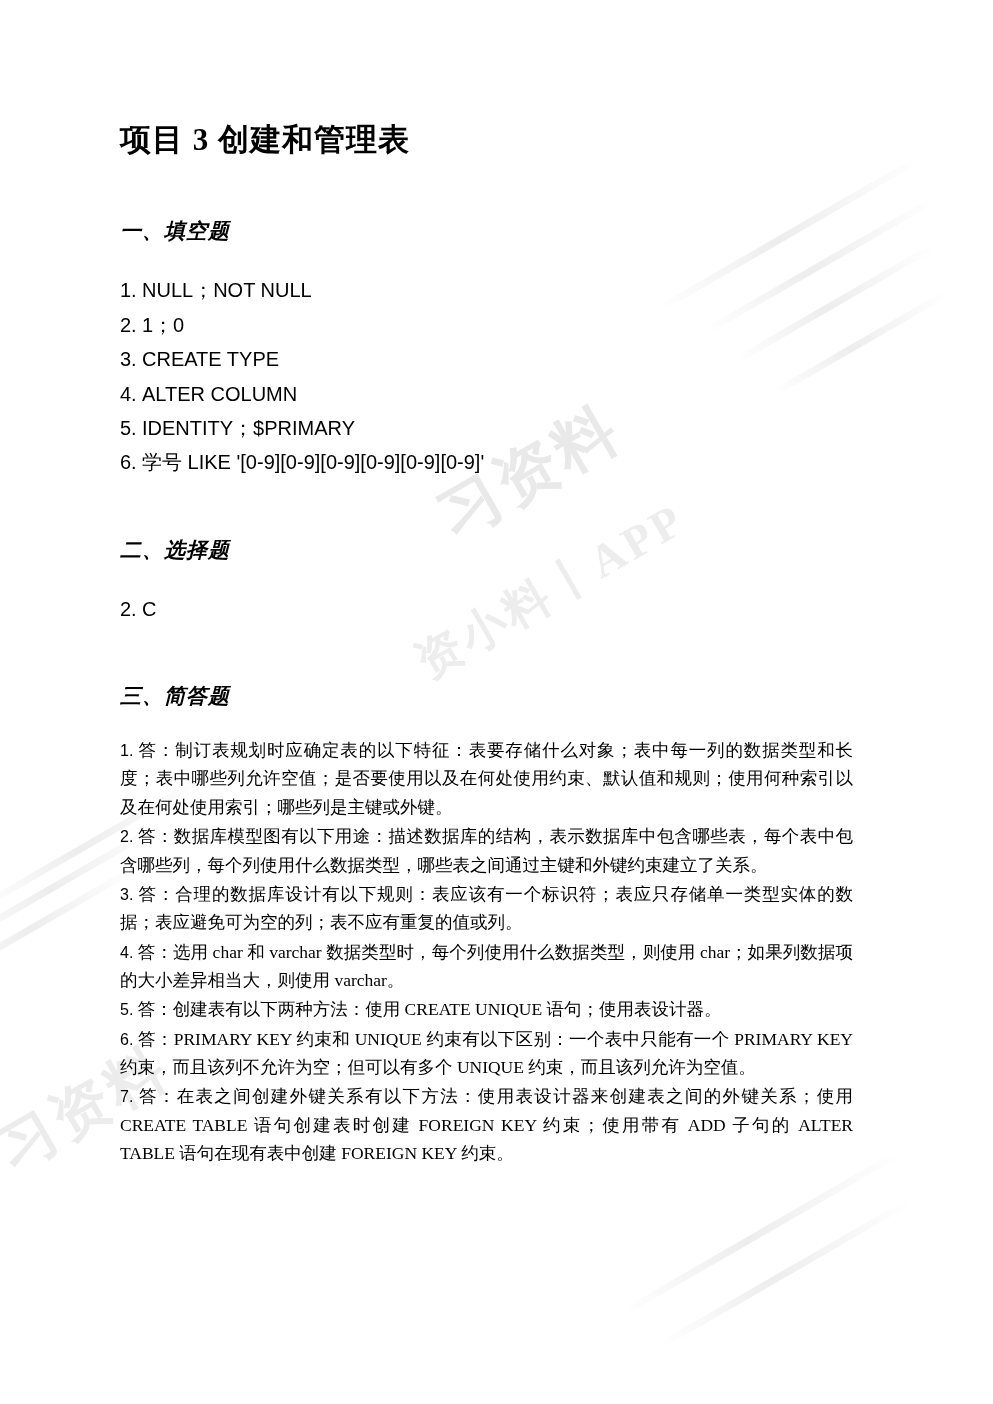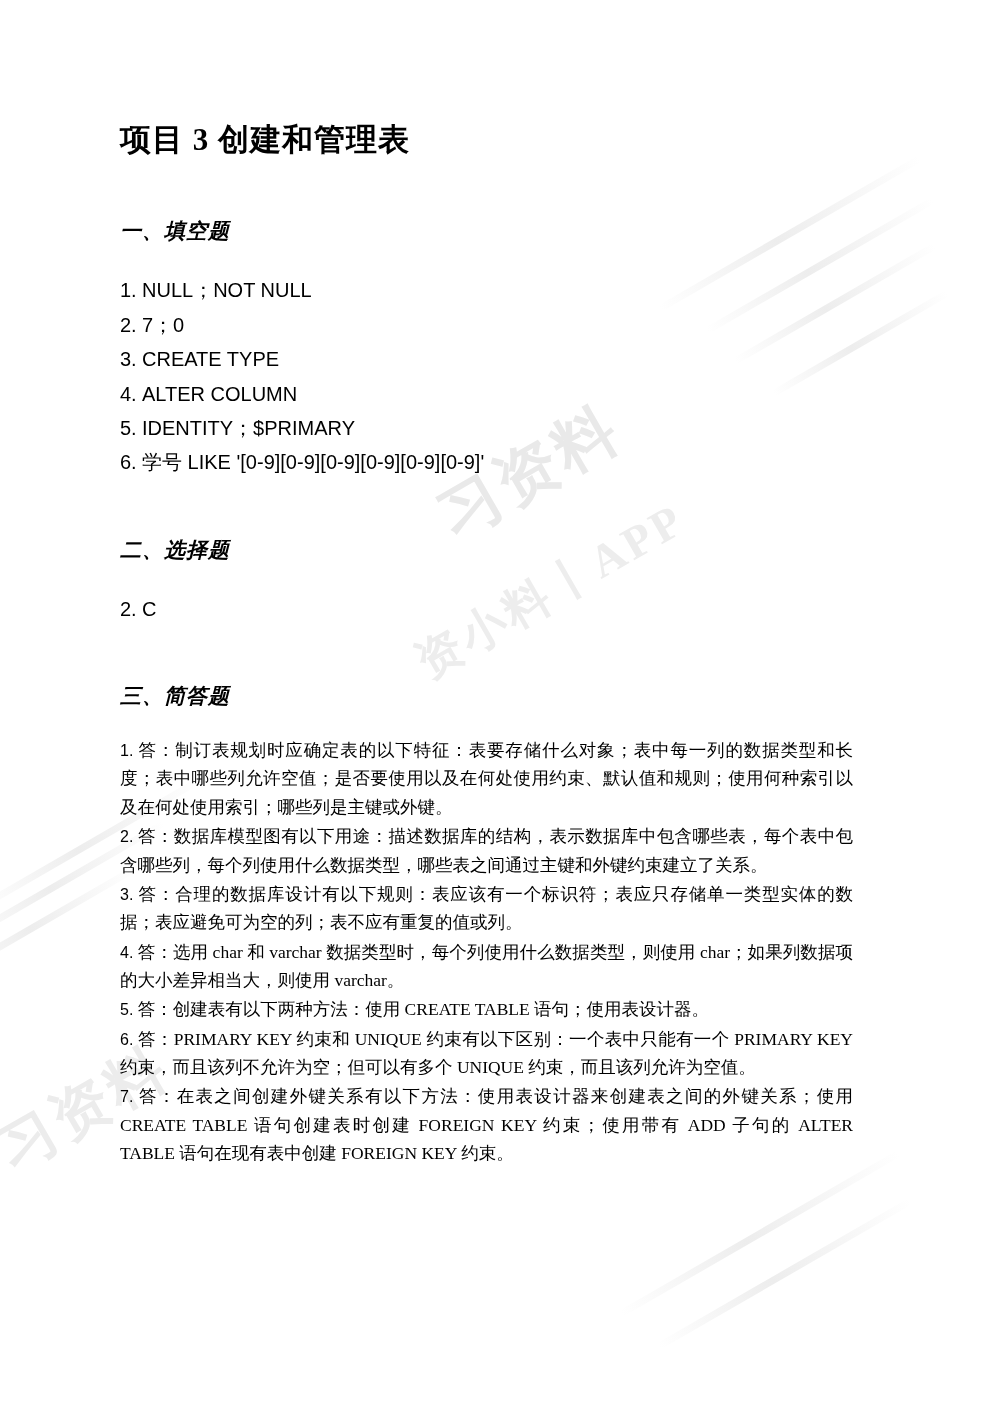--- a/index.html
+++ b/index.html
@@ -146,37 +146,37 @@
     <div class="wm-text wm3">习资料</div>
   </div>
 
   <div class="content">
 
     <h1 class="doc-title">项目 3   创建和管理表</h1>
 
     <h2 class="section-title sec-gap-1">一、填空题</h2>
     <ul class="ans-list">
       <li><span class="num">1.</span><span>NULL；NOT NULL</span></li>
-      <li><span class="num">2.</span><span>7；0</span></li>
+      <li><span class="num">2.</span><span>1；0</span></li>
       <li><span class="num">3.</span><span>CREATE TYPE</span></li>
       <li><span class="num">4.</span><span>ALTER COLUMN</span></li>
       <li><span class="num">5.</span><span>IDENTITY；$PRIMARY</span></li>
       <li><span class="num">6.</span><span>学号  LIKE '[0-9][0-9][0-9][0-9][0-9][0-9]'</span></li>
     </ul>
 
     <h2 class="section-title sec-gap-2">二、选择题</h2>
     <ul class="ans-list">
       <li><span class="num">2.</span><span>C</span></li>
     </ul>
 
     <h2 class="section-title sec-gap-3">三、简答题</h2>
     <ul class="qa-list">
       <li><span class="qnum">1.</span> <span>答：制订表规划时应确定表的以下特征：表要存储什么对象；表中每一列的数据类型和长度；表中哪些列允许空值；是否要使用以及在何处使用约束、默认值和规则；使用何种索引以及在何处使用索引；哪些列是主键或外键。</span></li>
       <li><span class="qnum">2.</span> <span>答：数据库模型图有以下用途：描述数据库的结构，表示数据库中包含哪些表，每个表中包含哪些列，每个列使用什么数据类型，哪些表之间通过主键和外键约束建立了关系。</span></li>
       <li><span class="qnum">3.</span> <span>答：合理的数据库设计有以下规则：表应该有一个标识符；表应只存储单一类型实体的数据；表应避免可为空的列；表不应有重复的值或列。</span></li>
       <li><span class="qnum">4.</span> <span>答：选用 char 和 varchar 数据类型时，每个列使用什么数据类型，则使用 char；如果列数据项的大小差异相当大，则使用 varchar。</span></li>
-      <li><span class="qnum">5.</span> <span>答：创建表有以下两种方法：使用 CREATE TABLE 语句；使用表设计器。</span></li>
+      <li><span class="qnum">5.</span> <span>答：创建表有以下两种方法：使用 CREATE UNIQUE 语句；使用表设计器。</span></li>
       <li><span class="qnum">6.</span> <span>答：PRIMARY KEY 约束和 UNIQUE 约束有以下区别：一个表中只能有一个 PRIMARY KEY 约束，而且该列不允许为空；但可以有多个 UNIQUE 约束，而且该列允许为空值。</span></li>
       <li><span class="qnum">7.</span> <span>答：在表之间创建外键关系有以下方法：使用表设计器来创建表之间的外键关系；使用 CREATE TABLE 语句创建表时创建 FOREIGN KEY 约束；使用带有 ADD 子句的 ALTER TABLE 语句在现有表中创建 FOREIGN KEY 约束。</span></li>
     </ul>
 
   </div>
 </div>
 
 </body></html>

